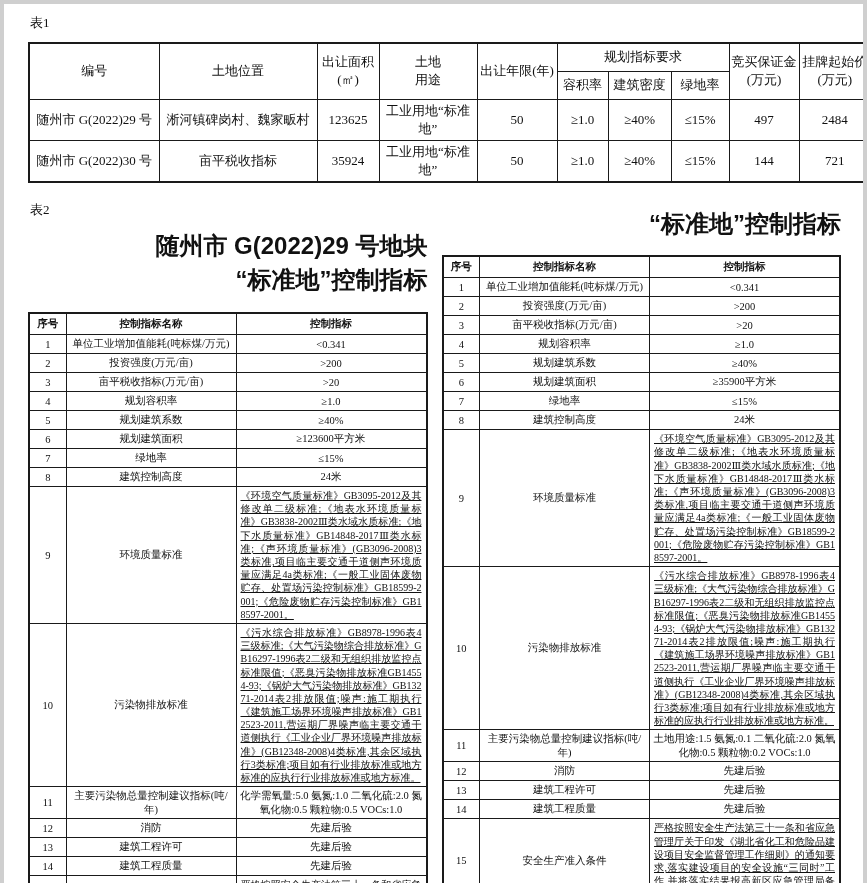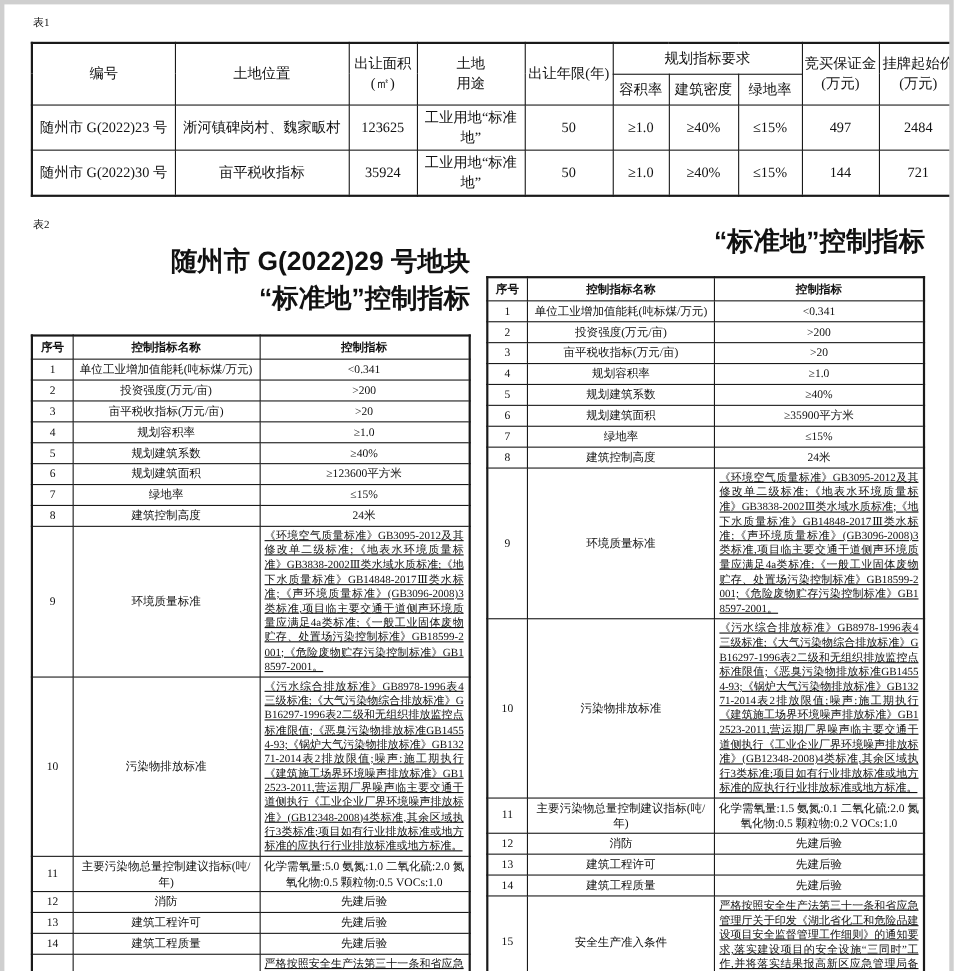--- a/index.html
+++ b/index.html
@@ -3,21 +3,21 @@
 <meta charset="utf-8">
 <style>
   html,body{margin:0;padding:0;background:#ffffff;}
   body{
     width:867px;min-height:883px;box-sizing:border-box;
     border:4px solid #cfcfcf;
     font-family:"Liberation Serif","DejaVu Serif",serif;
     color:#111;
   }
   .page{padding:6px 22px 10px 24px;}
-  .tbl-label{font-size:10px;margin:4px 0 10px 2px;}
+  .tbl-label{font-size:13px;margin:4px 0 10px 2px;}
   
   table{border-collapse:collapse;}
   .t1{width:100%;table-layout:fixed;border:2px solid #1a1a1a;}
   .t1 th,.t1 td{
     border:1px solid #1a1a1a;text-align:center;vertical-align:middle;
     font-size:13px;font-weight:normal;padding:2px 2px;overflow:hidden;
   }
   .t1 thead tr{height:28px;}
   .t1 tbody tr{height:34px;}
   .narrow{display:inline-block;width:2.4em;text-align:center;}
@@ -75,21 +75,21 @@
         <th rowspan="2">挂牌起始价(万元)</th>
       </tr>
       <tr>
         <th>容积率</th>
         <th>建筑密度</th>
         <th>绿地率</th>
       </tr>
     </thead>
     <tbody>
       <tr>
-        <td>随州市 G(2022)23 号</td>
+        <td>随州市 G(2022)29 号</td>
         <td>淅河镇碑岗村、魏家畈村</td>
         <td>123625</td>
         <td>工业用地“标准地”</td>
         <td>50</td>
         <td>≥1.0</td>
         <td>≥40%</td>
         <td>≤15%</td>
         <td>497</td>
         <td>2484</td>
       </tr>
@@ -270,21 +270,21 @@
               <td class="j">《环境空气质量标准》GB3095-2012及其修改单二级标准;《地表水环境质量标准》GB3838-2002Ⅲ类水域水质标准;《地下水质量标准》GB14848-2017Ⅲ类水标准;《声环境质量标准》(GB3096-2008)3类标准,项目临主要交通干道侧声环境质量应满足4a类标准;《一般工业固体废物贮存、处置场污染控制标准》GB18599-2001;《危险废物贮存污染控制标准》GB18597-2001。</td>
             </tr>
         <tr>
               <td class="num">10</td>
               <td>污染物排放标准</td>
               <td class="j">《污水综合排放标准》GB8978-1996表4三级标准;《大气污染物综合排放标准》GB16297-1996表2二级和无组织排放监控点标准限值;《恶臭污染物排放标准GB14554-93;《锅炉大气污染物排放标准》GB13271-2014表2排放限值;噪声:施工期执行《建筑施工场界环境噪声排放标准》GB12523-2011,营运期厂界噪声临主要交通干道侧执行《工业企业厂界环境噪声排放标准》(GB12348-2008)4类标准,其余区域执行3类标准;项目如有行业排放标准或地方标准的应执行行业排放标准或地方标准。</td>
             </tr>
         <tr>
               <td class="num">11</td>
               <td>主要污染物总量控制建议指标(吨/年)</td>
-              <td>化学需氧量:1.5 氨氮:0.1 二氧化硫:2.0 氮氧化物:0.5 颗粒物:0.2 VOCs:1.0</td>
+              <td>土地用途:1.5 氨氮:0.1 二氧化硫:2.0 氮氧化物:0.5 颗粒物:0.2 VOCs:1.0</td>
             </tr>
         <tr>
               <td class="num">12</td>
               <td>消防</td>
               <td>先建后验</td>
             </tr>
         <tr>
               <td class="num">13</td>
               <td>建筑工程许可</td>
               <td>先建后验</td>

